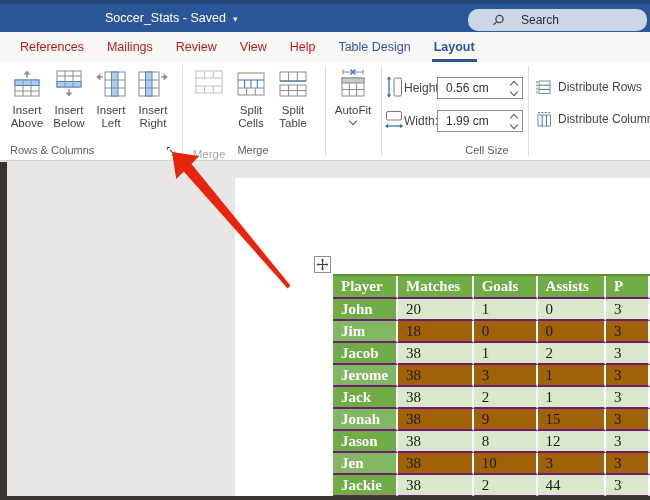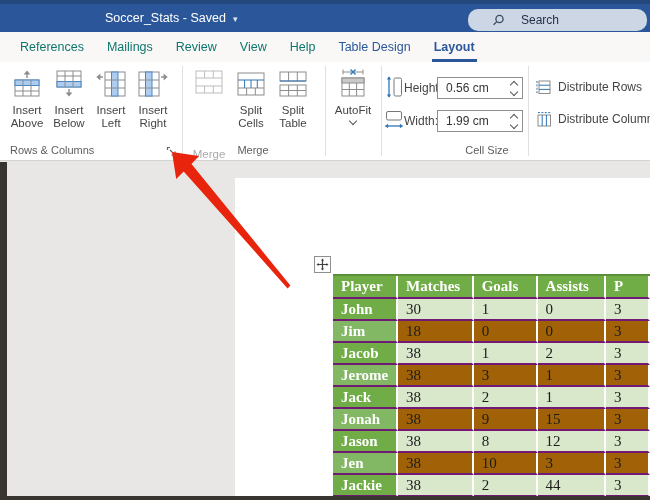--- a/index.html
+++ b/index.html
@@ -10,21 +10,21 @@
   .titlebar{position:absolute;left:0;top:0;width:650px;height:32px;background:#2b579a;border-top:4px solid #24477e;box-sizing:border-box;}
   .doc-title{position:absolute;left:105px;top:7px;color:#ffffff;font-size:12.5px;white-space:nowrap;cursor:default;}
   .doc-title .caret{font-size:9px;margin-left:7px;color:#dce4f2;}
   .searchbox{position:absolute;left:468px;top:5px;width:179px;height:22px;background:#ccd6e4;border-radius:10px;
     display:flex;align-items:center;font-size:12px;color:#1f2c44;}
   .searchbox svg{margin-left:24px;margin-right:16px;}
 
   
   .tabsrow{position:absolute;left:0;top:32px;width:650px;height:30px;background:#f9f8f7;
     display:flex;align-items:stretch;padding-left:20px;box-sizing:border-box;gap:23px;}
-  .tab{position:relative;display:flex;align-items:center;font-size:12.5px;color:#0f766e;white-space:nowrap;cursor:pointer;}
+  .tab{position:relative;display:flex;align-items:center;font-size:12.5px;color:#b91c1c;white-space:nowrap;cursor:pointer;}
   .tab.contextual{color:#2b579a;}
   .tab.active{color:#2b579a;font-weight:bold;}
   .tab.active::after{content:"";position:absolute;left:-2px;right:-2px;bottom:0;height:3px;background:#2b579a;}
 
   
   .ribbon{position:absolute;left:0;top:62px;width:650px;height:99px;background:#ffffff;border-bottom:1px solid #d5d3d1;box-sizing:border-box;}
   .vsep{position:absolute;top:4px;width:1px;height:90px;background:#e1dfdd;}
   .bigbtn{position:absolute;top:4px;width:42px;height:88px;display:flex;flex-direction:column;align-items:center;
     font-size:11.5px;line-height:13px;color:#444;text-align:center;cursor:pointer;}
   .bigbtn .icon{height:36px;display:flex;align-items:center;justify-content:center;}
@@ -276,21 +276,21 @@
     <tbody>
         <tr>
       <th>Player</th>
       <th>Matches</th>
       <th>Goals</th>
       <th>Assists</th>
       <th>P</th>
     </tr>
     <tr class="band-odd">
       <td class="rowhd">John</td>
-      <td>30</td>
+      <td>20</td>
       <td>1</td>
       <td>0</td>
       <td>3</td>
     </tr>
     <tr class="band-even">
       <td class="rowhd">Jim</td>
       <td>18</td>
       <td>0</td>
       <td>0</td>
       <td>3</td>

